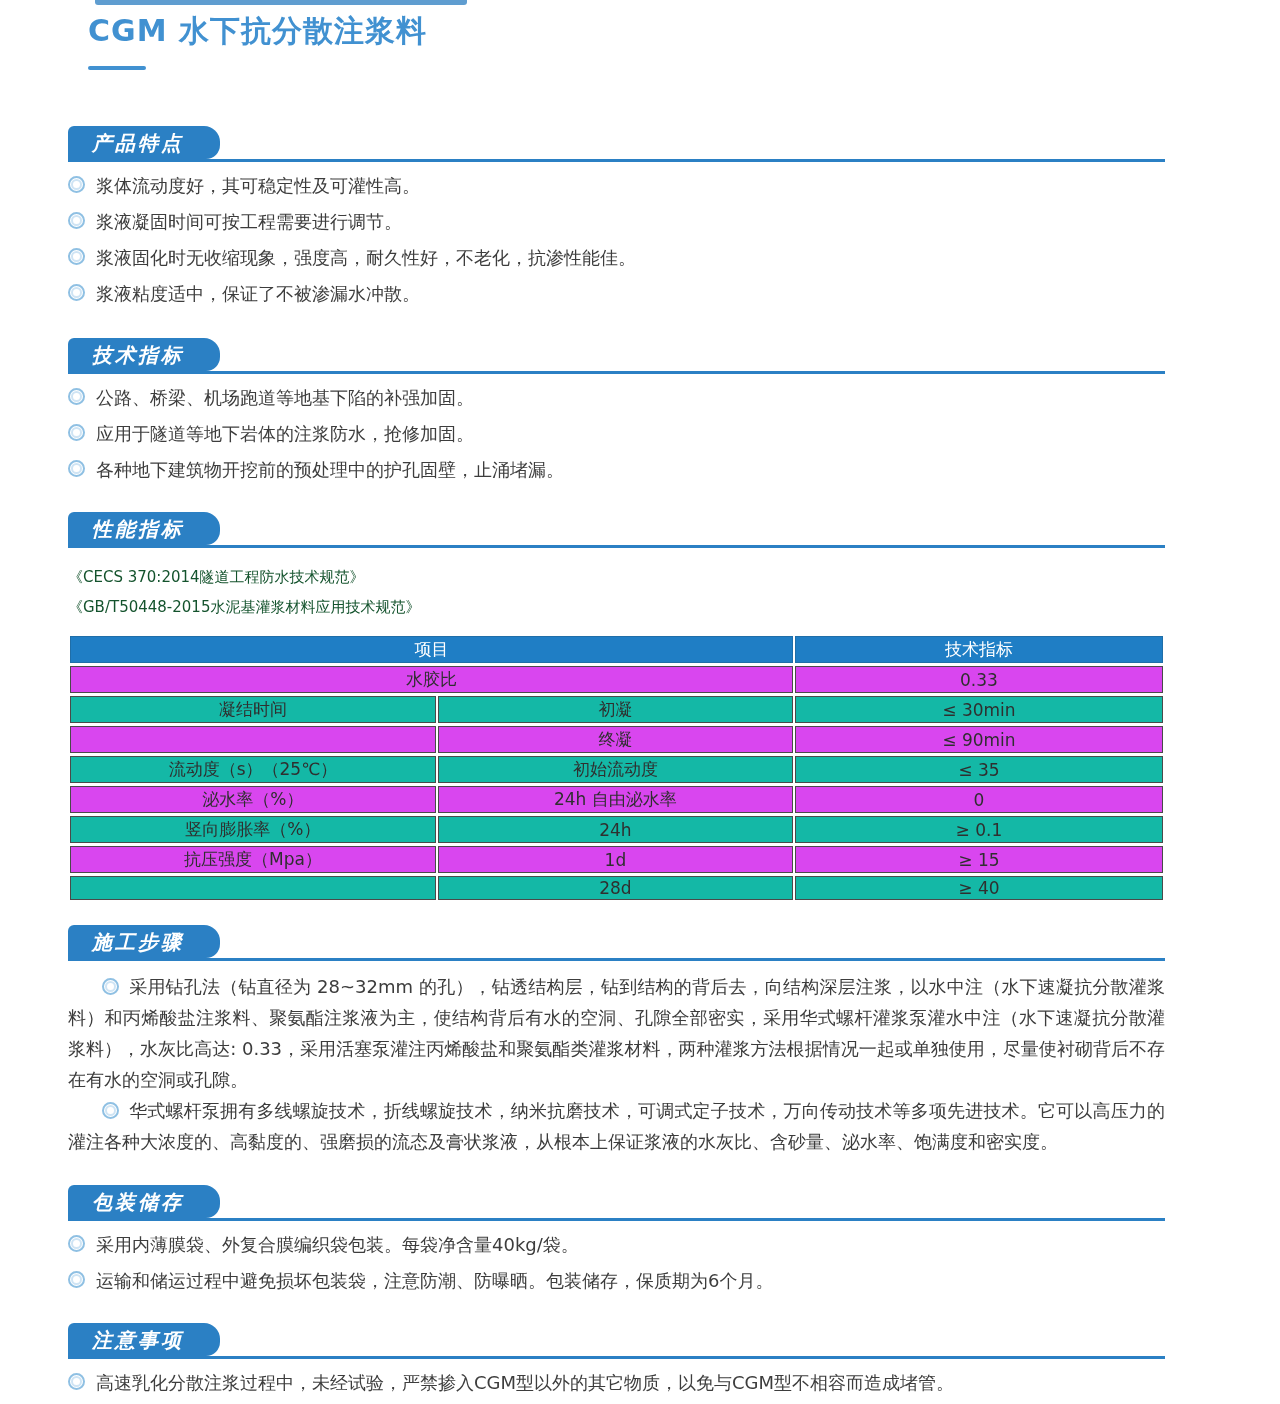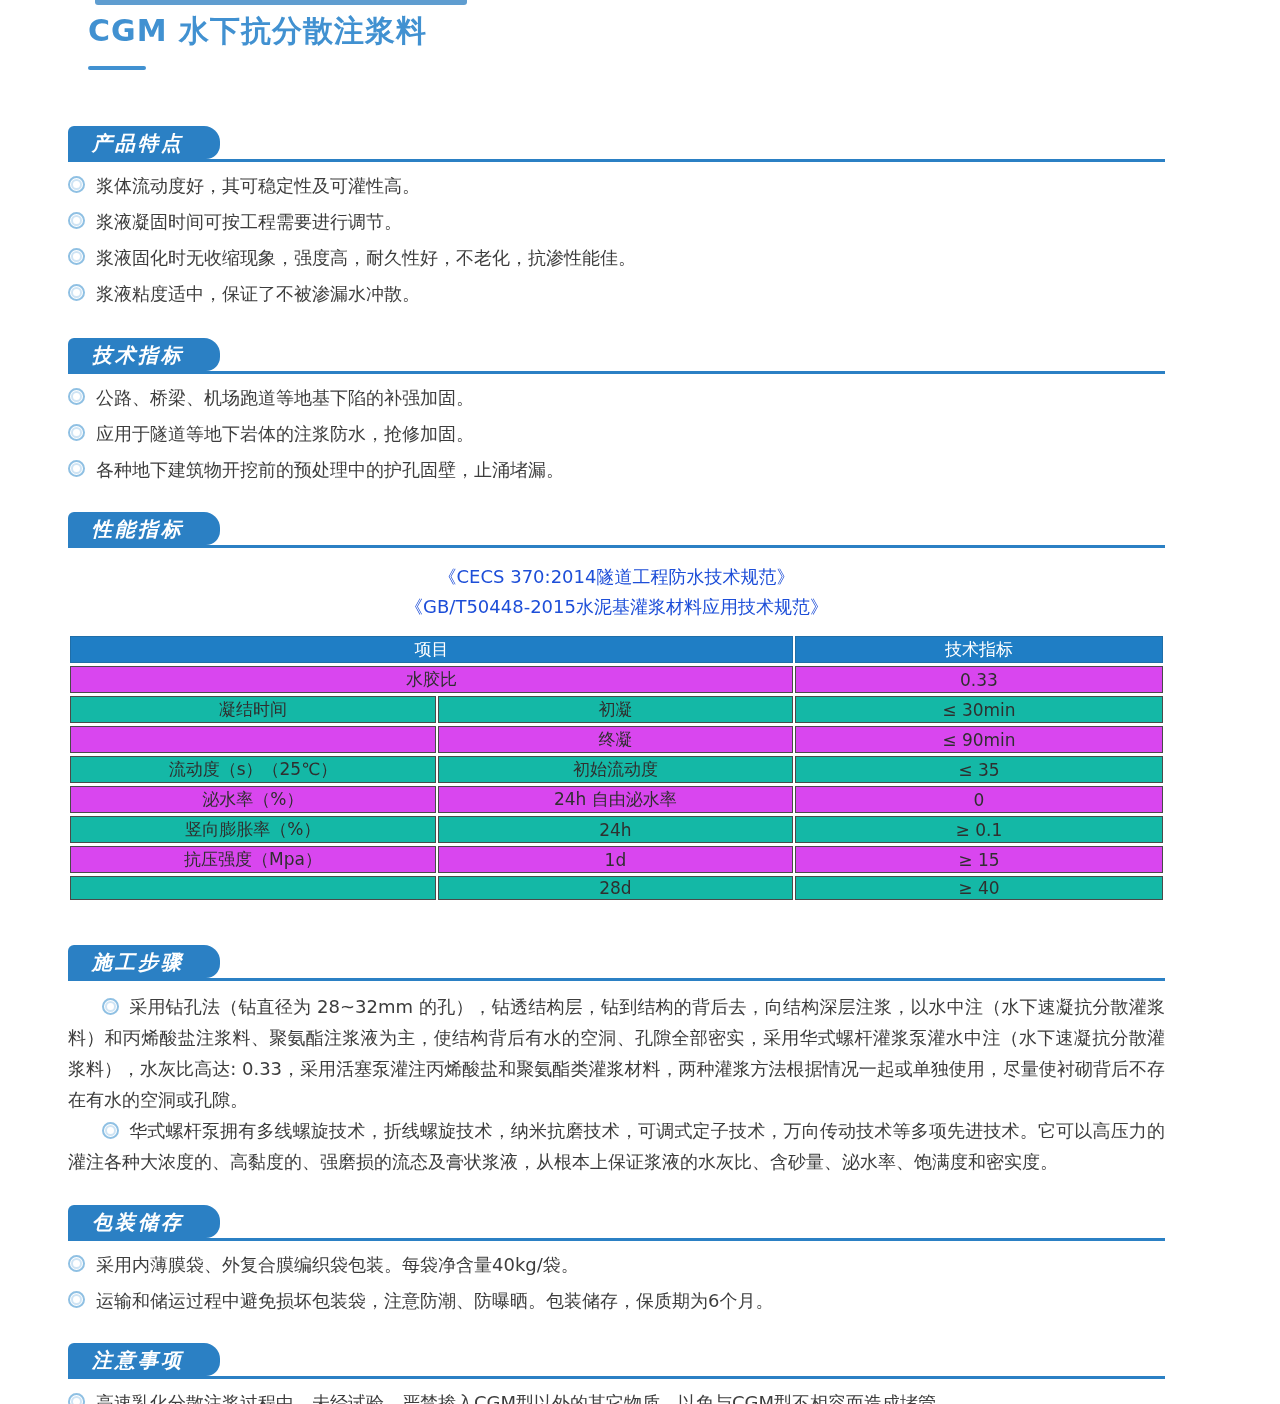--- a/index.html
+++ b/index.html
@@ -34,21 +34,21 @@
   .title-underline {
     margin: 17px 0 0 20px;
     width: 58px; height: 4px;
     background: #4191d1;
     border-radius: 2px;
   }
   .section { margin-top: 32px; }
   .section.features     { margin-top: 56px; }
   .section.scope        { margin-top: 32px; }
   .section.performance  { margin-top: 30px; }
-  .section.construction { margin-top: 42px; }
+  .section.construction { margin-top: 22px; }
   .section.packaging    { margin-top: 28px; }
   .section.notes        { margin-top: 30px; }
 
   .section-header {
     border-bottom: 3px solid #2b80c4;
     line-height: 0;
   }
   .section-badge {
     display: inline-block;
     background: #2b80c4;
@@ -84,24 +84,24 @@
   .ring::after {
     content: "";
     position: absolute;
     inset: 1px;
     border: 2px solid #cfe4f4;
     border-radius: 50%;
   }
 
   .standards {
     margin-top: 14px;
-    text-align: center;
-    font-size: 18px;
+    text-align: left;
+    font-size: 15px;
     line-height: 30px;
-    color: #1d4ed8;
+    color: #14532d;
   }
 
   .perf-table {
     margin-top: 11px;
     width: 100%;
     border-collapse: separate;
     border-spacing: 2px 3px;
     font-size: 17px;
     color: #2f2f2f;
     table-layout: fixed;

